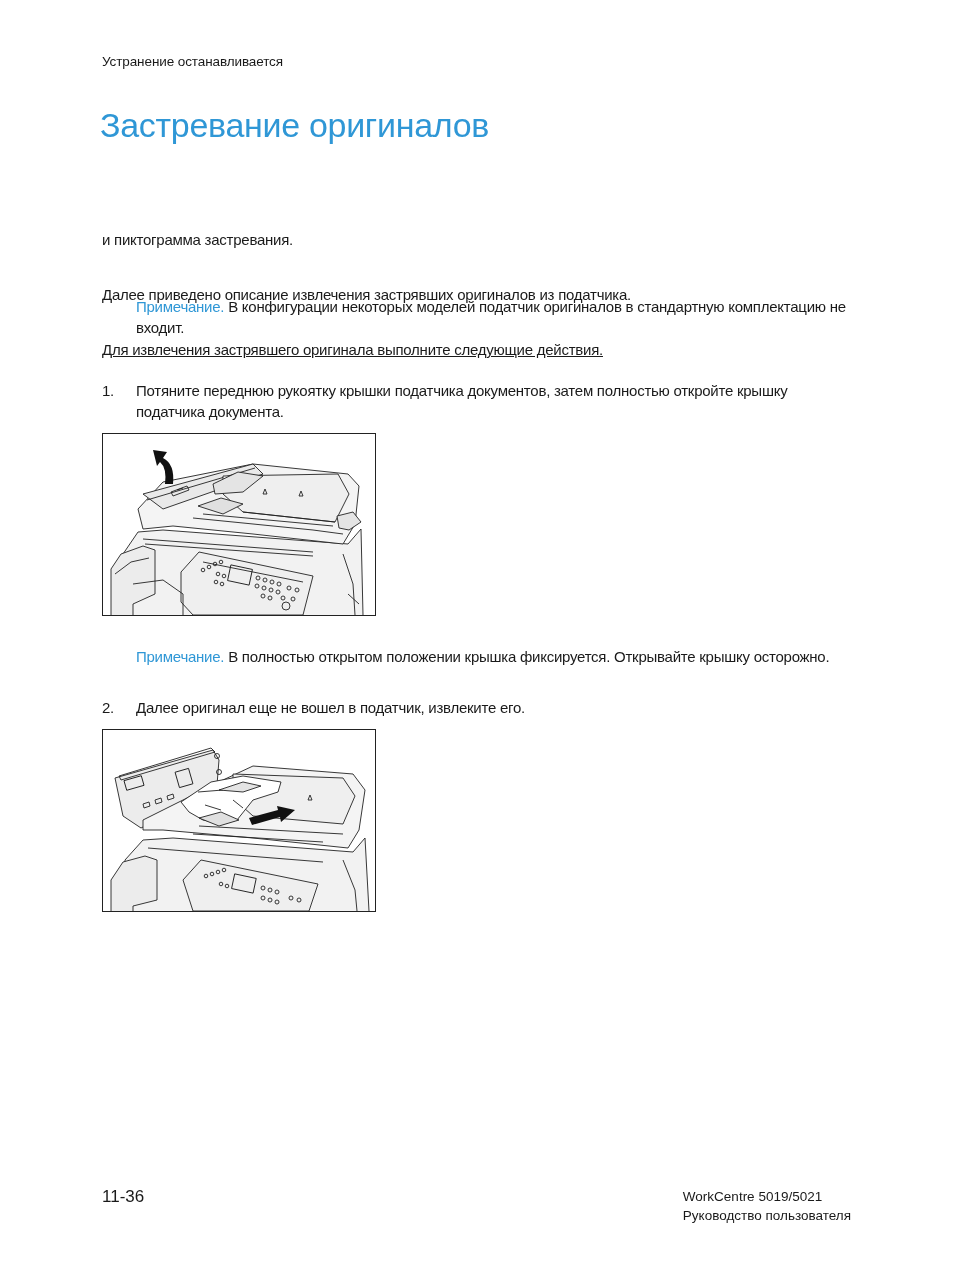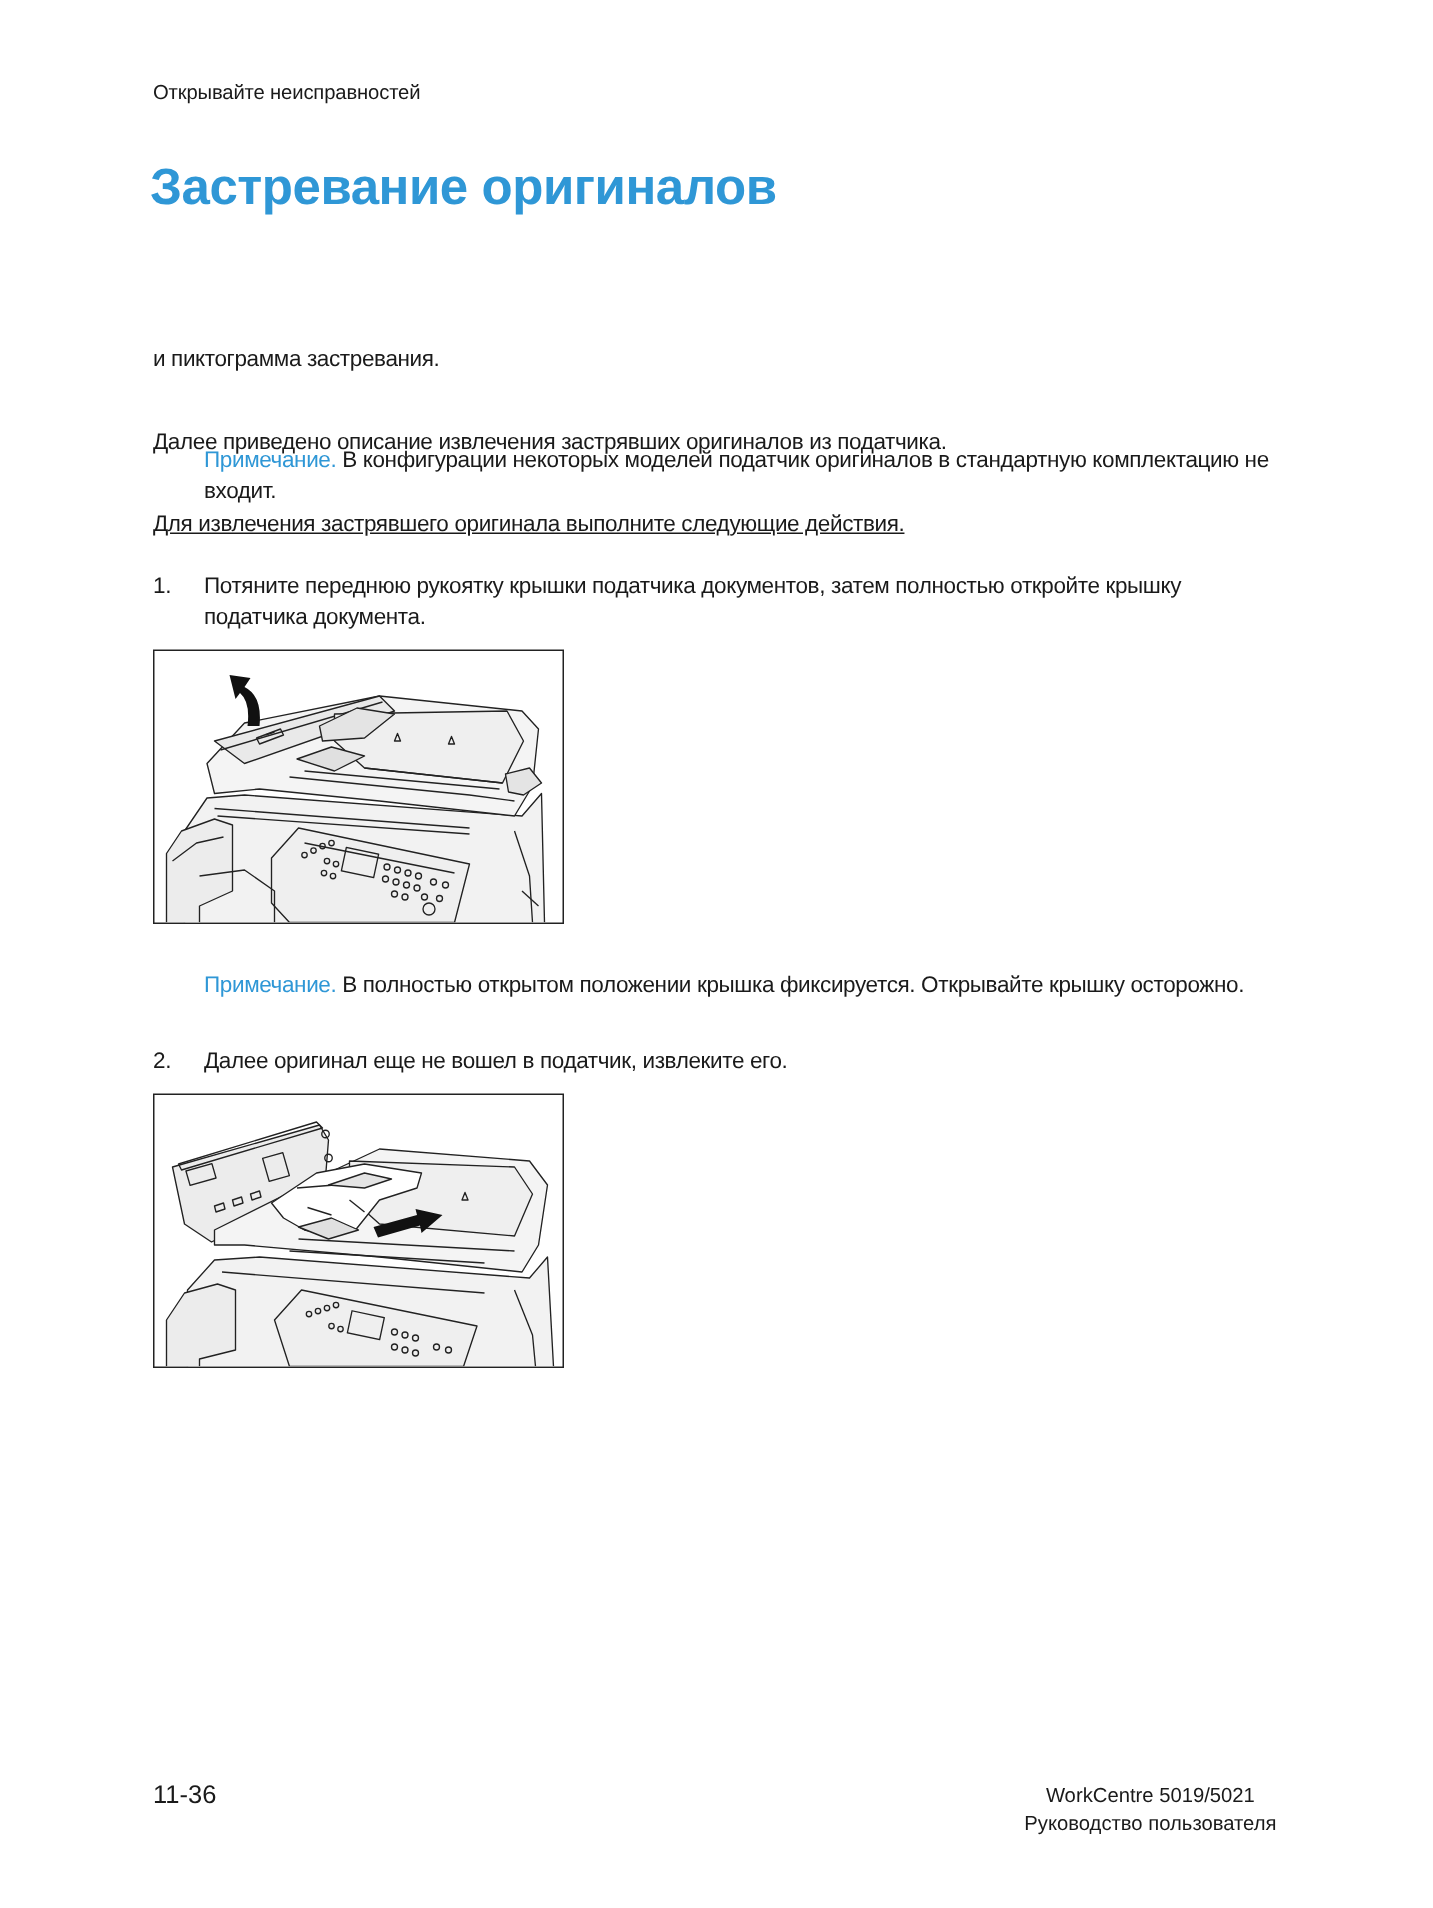--- a/index.html
+++ b/index.html
@@ -21,21 +21,21 @@
       top: 54px;
       font-size: 13.5px;
       letter-spacing: -0.1px;
     }
     .page-title {
       position: absolute;
       left: 100px;
       top: 106px;
       margin: 0;
       font-size: 34px;
-      font-weight: bold;
+      font-weight: normal;
       color: #2f97d6;
       letter-spacing: -0.3px;
     }
     .para {
       position: absolute;
       left: 102px;
       width: 750px;
       margin: 0;
       font-size: 15px;
       line-height: 21px;
@@ -85,29 +85,29 @@
     .footer-left {
       position: absolute;
       left: 102px;
       top: 1187px;
       font-size: 17px;
     }
     .footer-right {
       position: absolute;
       right: 104px;
       top: 1187px;
-      text-align: center;
+      text-align: left;
       font-size: 13.5px;
       line-height: 19px;
     }
   </style>
 </head>
 <body>
 
-<div class="running-header">Открывайте неисправностей</div>
+<div class="running-header">Устранение останавливается</div>
 
 <h1 class="page-title">Застревание оригиналов</h1>
 
 <p class="para" style="top:187px;">
   <br>
   <br>
   <span>и пиктограмма застревания.</span>
 </p>
 
 <p class="para" style="top:284px;">Далее приведено описание извлечения застрявших оригиналов из податчика.</p>

